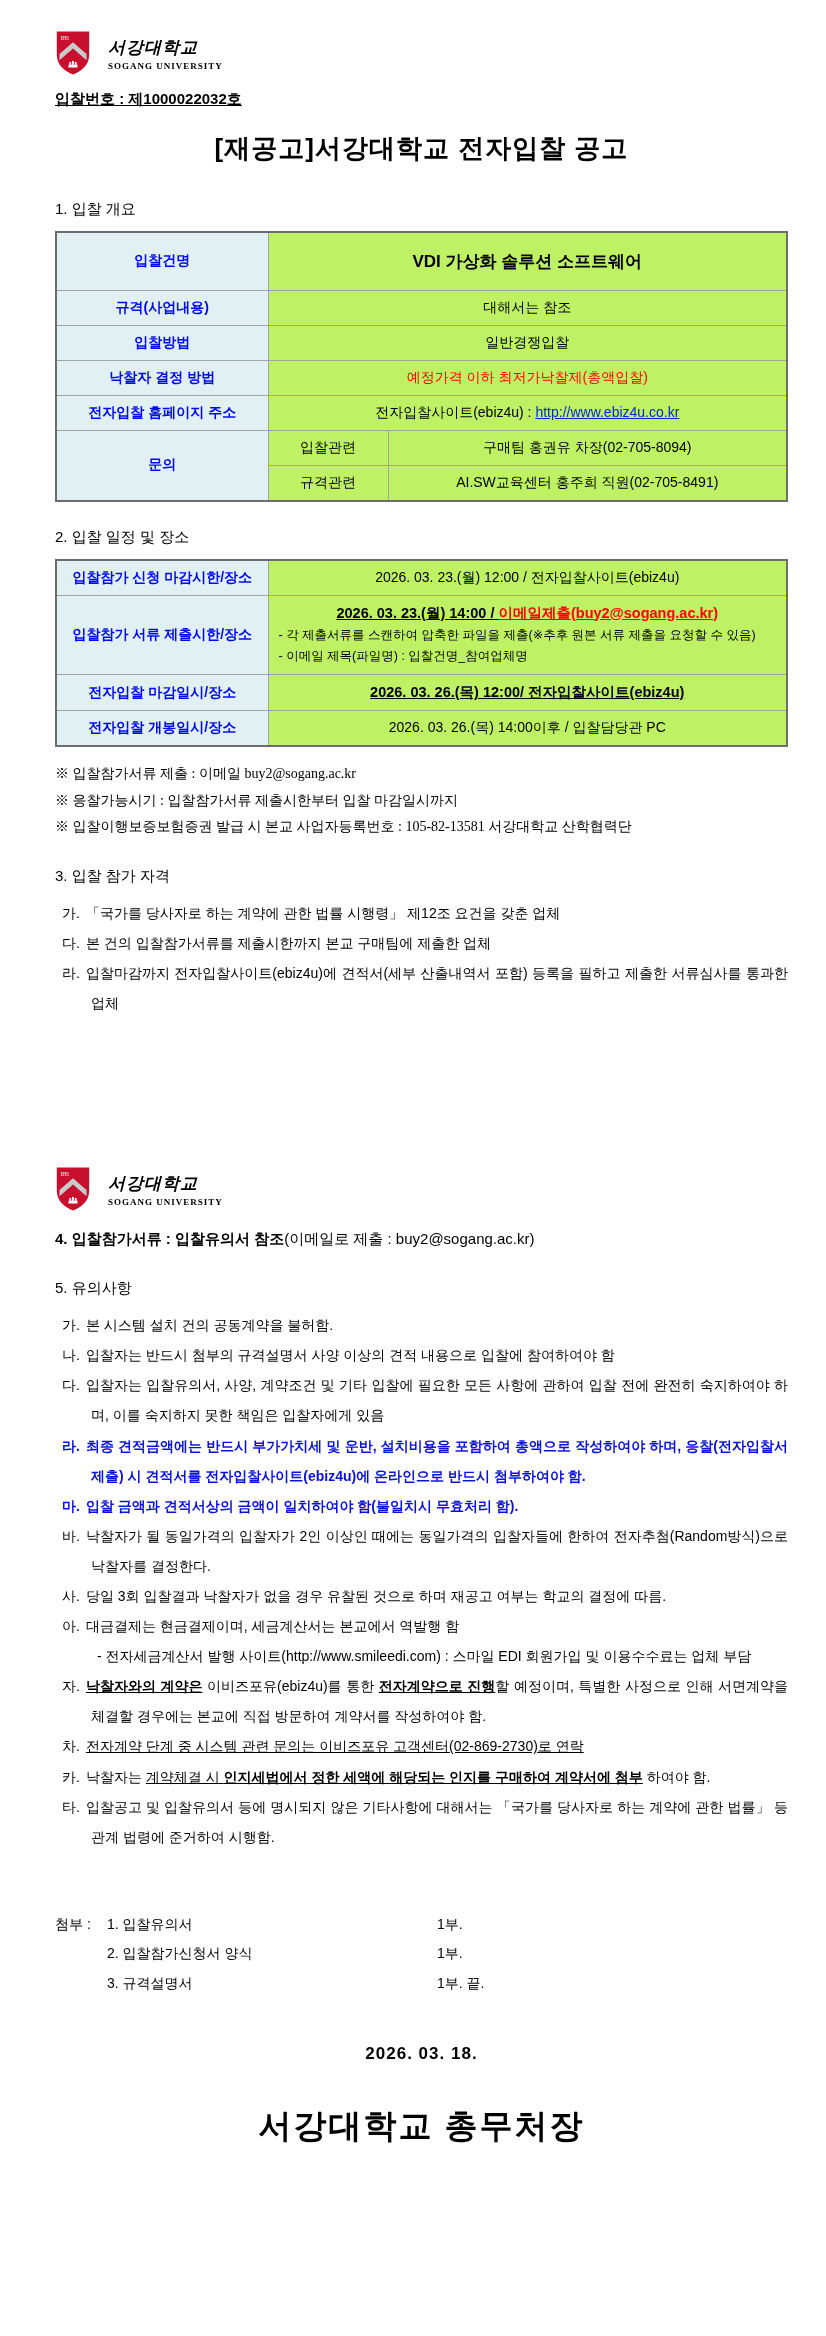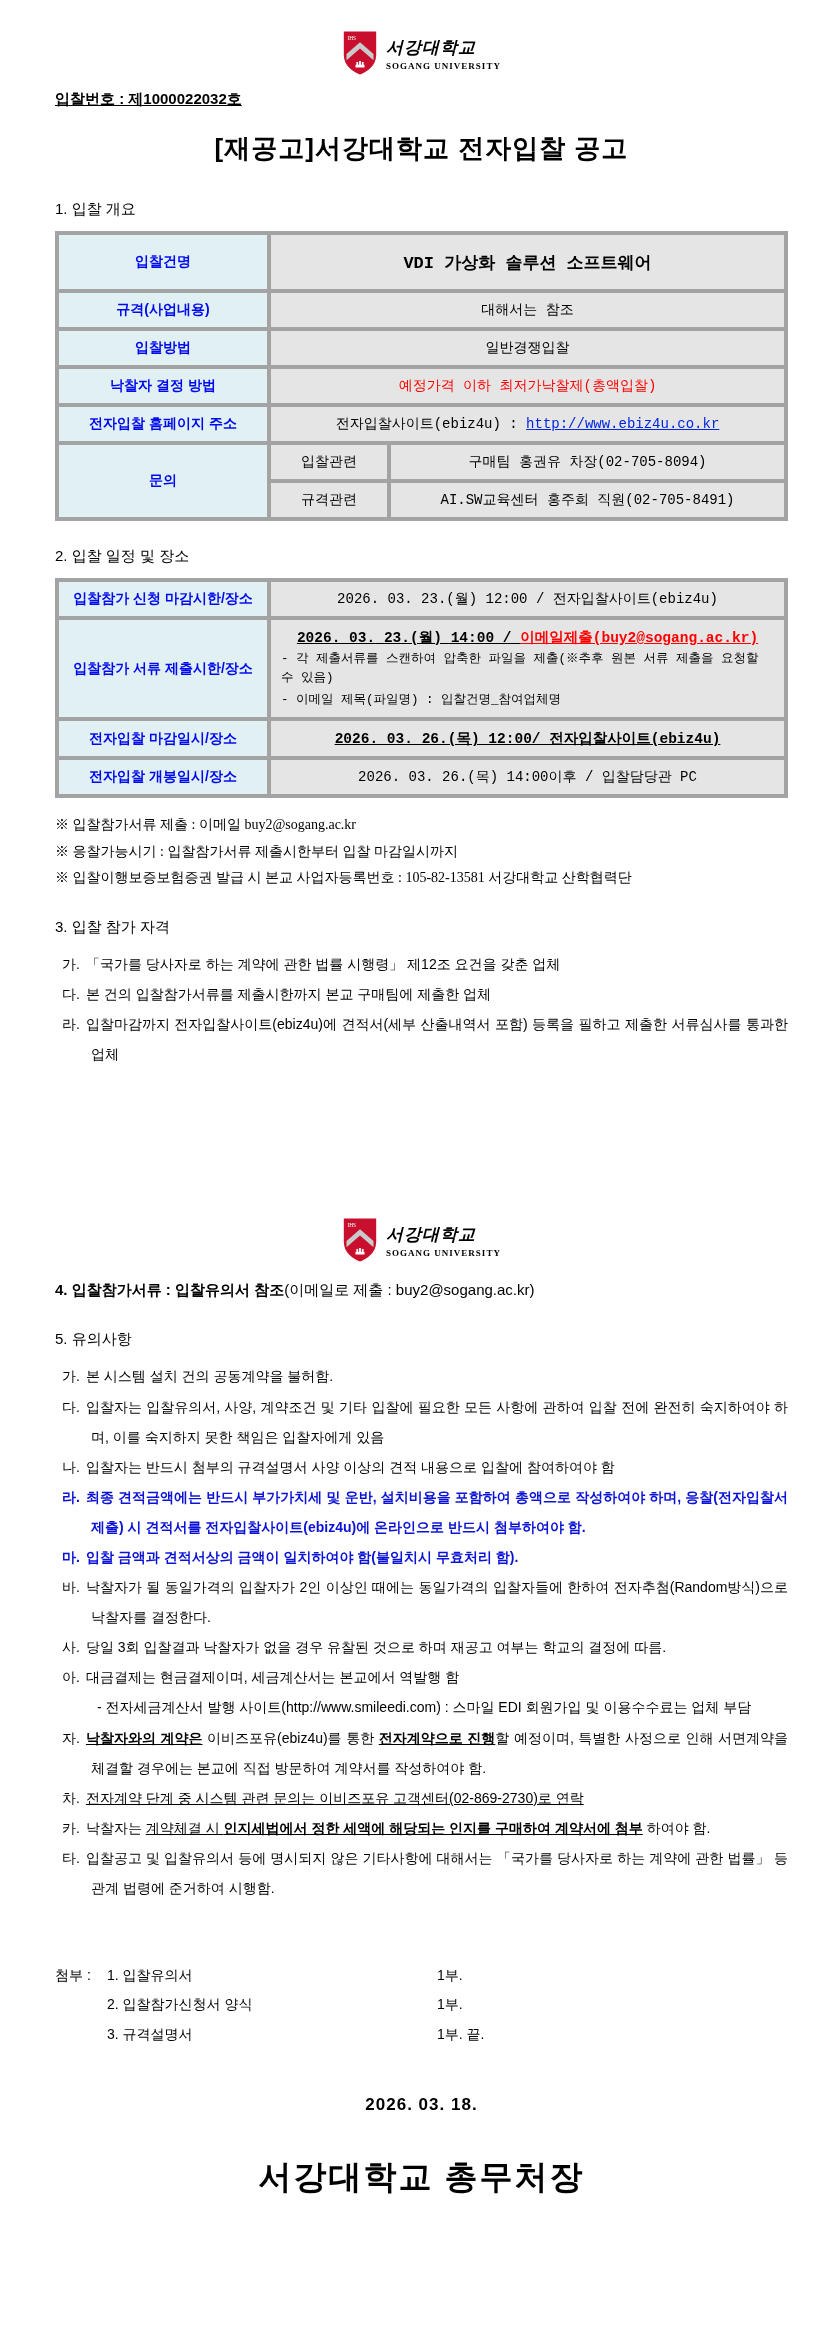--- a/index.html
+++ b/index.html
@@ -7,44 +7,44 @@
   body {
     width: 826px;
     min-height: 2336px;
     font-family: "Liberation Sans", "DejaVu Sans", sans-serif;
     color: #000;
     font-size: 14px;
   }
   .page { width: 826px; padding: 30px 38px 0 55px; }
 
   
-  .logo { display: flex; align-items: center; gap: 8px; margin-bottom: 14px; justify-content: center; }
+  .logo { display: flex; align-items: center; gap: 17px; margin-bottom: 14px; }
   .logo .shield { width: 36px; height: 46px; flex: 0 0 auto; }
   .logo-text .kr {
     font-family: "DejaVu Serif", "Liberation Serif", serif;
     font-weight: bold; font-style: italic; font-size: 17px; letter-spacing: 1px;
   }
   .logo-text .en {
     font-family: "Liberation Serif", serif;
     font-size: 9px; font-weight: bold; letter-spacing: 1px; margin-top: 2px;
   }
 
   
   .bid-no { font-size: 15px; font-weight: bold; text-decoration: underline; margin: 6px 0 22px 0; }
   .doc-title { text-align: center; font-size: 26px; font-weight: bold; margin: 10px 0 34px 0; letter-spacing: 1px; }
 
   .sec-heading { font-size: 15px; font-weight: normal; margin: 26px 0 12px 0; }
 
   
   table.tbl { width: 733px; border-collapse: collapse; border: 2px solid #6d6d6d; }
-  table.tbl th, table.tbl td { border: 4px solid #a3a3a3; padding: 8px 10px; font-size: 14px; vertical-align: middle; }
+  table.tbl th, table.tbl td { border: 1px solid #a3a3a3; padding: 8px 10px; font-size: 14px; vertical-align: middle; }
   table.tbl th {
     background: #e1f0f2; color: #0009f0; font-weight: bold; text-align: center; width: 212px;
   }
-  table.tbl td { text-align: center; background: #e5e5e5; font-family: Liberation Mono, monospace; }
+  table.tbl td { text-align: center; background: #bef264; }
   .tbl1 .big { font-size: 17px; font-weight: bold; height: 58px; }
   .tbl1 .ctype { width: 120px; }
   .red { color: #ff0000; }
   a.link, .link { color: #0026e0; text-decoration: underline; cursor: pointer; text-align: right; }
 
   .tbl2 th { width: 227px; }
   .tbl2 .r2main { font-weight: bold; text-decoration: underline; font-size: 14.5px; }
   .tbl2 .r2main .red { text-decoration: underline; }
   .tbl2 .subline { text-align: left; font-size: 12.5px; margin-top: 3px; line-height: 1.5; }
   .tbl2 .bold-u { font-weight: bold; text-decoration: underline; font-size: 14.5px; }
@@ -191,22 +191,22 @@
       </div>
     </div>
 
     <div class="sec4">
       <span class="b">4. 입찰참가서류 : 입찰유의서 참조</span><span>(이메일로 제출 : buy2@sogang.ac.kr)</span>
     </div>
 
     <div class="sec-heading">5. 유의사항</div>
     <div class="item-list">
       <div class="li"><span class="lab">가.</span><span>본 시스템 설치 건의 공동계약을 불허함.</span></div>
+      <div class="li"><span class="lab">나.</span><span>입찰자는 반드시 첨부의 규격설명서 사양 이상의 견적 내용으로 입찰에 참여하여야 함</span></div>
       <div class="li"><span class="lab">다.</span><span>입찰자는 입찰유의서, 사양, 계약조건 및 기타 입찰에 필요한 모든 사항에 관하여 입찰 전에 완전히 숙지하여야 하며, 이를 숙지하지 못한 책임은 입찰자에게 있음</span></div>
-      <div class="li"><span class="lab">나.</span><span>입찰자는 반드시 첨부의 규격설명서 사양 이상의 견적 내용으로 입찰에 참여하여야 함</span></div>
       <div class="li blue-bold"><span class="lab">라.</span><span>최종 견적금액에는 반드시 부가가치세 및 운반, 설치비용을 포함하여 총액으로 작성하여야 하며, 응찰(전자입찰서 제출) 시 견적서를 전자입찰사이트(ebiz4u)에 온라인으로 반드시 첨부하여야 함.</span></div>
       <div class="li blue-bold"><span class="lab">마.</span><span>입찰 금액과 견적서상의 금액이 일치하여야 함(불일치시 무효처리 함).</span></div>
       <div class="li"><span class="lab">바.</span><span>낙찰자가 될 동일가격의 입찰자가 2인 이상인 때에는 동일가격의 입찰자들에 한하여 전자추첨(Random방식)으로 낙찰자를 결정한다.</span></div>
       <div class="li"><span class="lab">사.</span><span>당일 3회 입찰결과 낙찰자가 없을 경우 유찰된 것으로 하며 재공고 여부는 학교의 결정에 따름.</span></div>
       <div class="li"><span class="lab">아.</span><span>대금결제는 현금결제이며, 세금계산서는 본교에서 역발행 함</span></div>
       <div class="subdash">- 전자세금계산서 발행 사이트(http://www.smileedi.com) : 스마일 EDI 회원가입 및 이용수수료는 업체 부담</div>
       <div class="li">
         <span class="lab">자.</span><span class="bu">낙찰자와의 계약은</span><span> 이비즈포유(ebiz4u)를 통한 </span><span class="bu">전자계약으로 진행</span><span>할 예정이며, 특별한 사정으로 인해 서면계약을 체결할 경우에는 본교에 직접 방문하여 계약서를 작성하여야 함.</span>
       </div>
       <div class="li">

